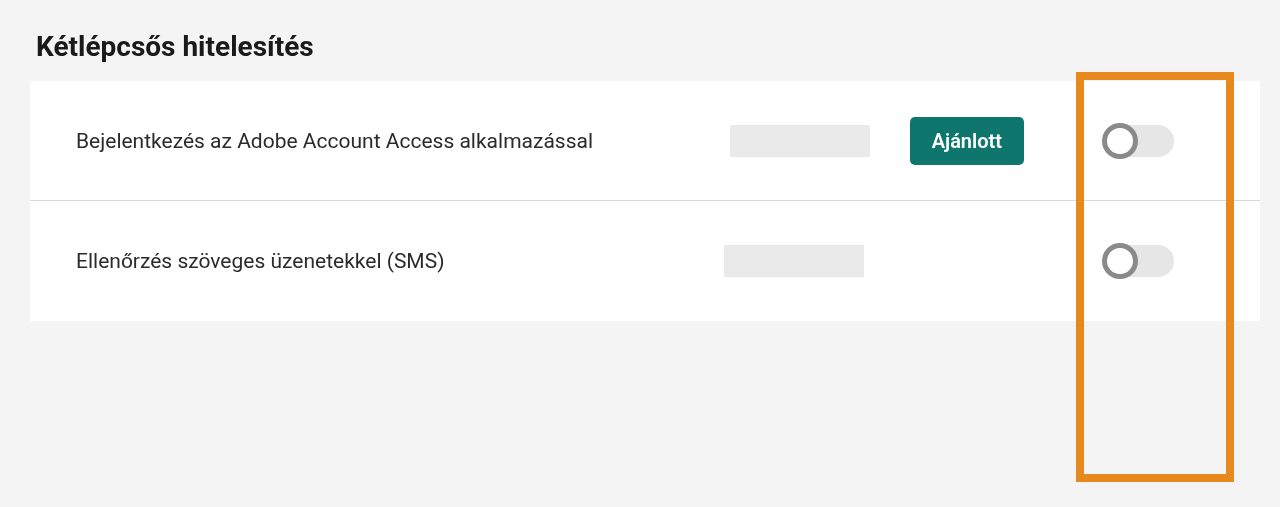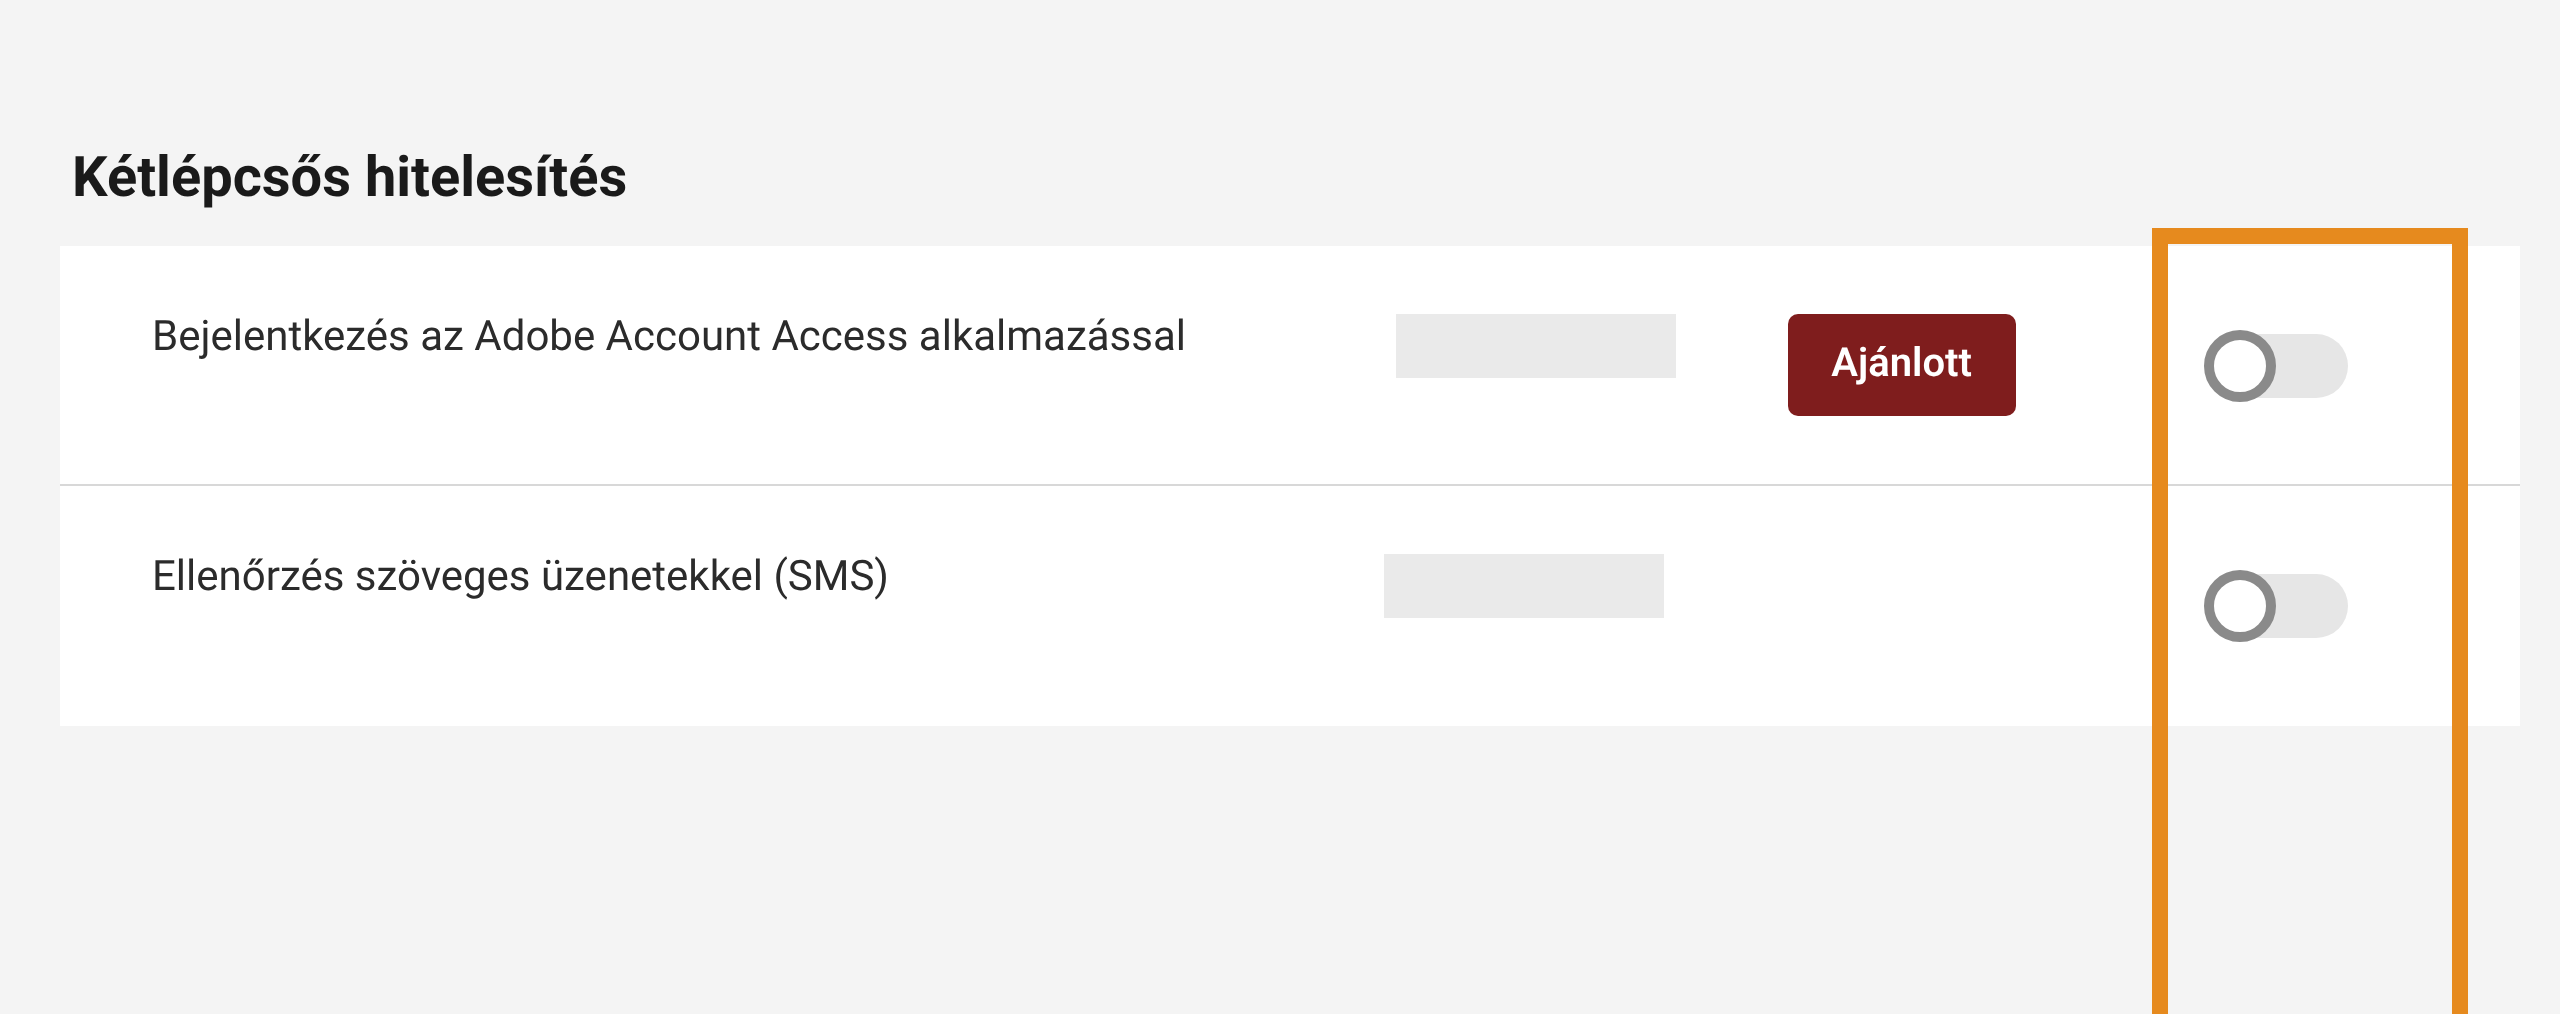--- a/index.html
+++ b/index.html
@@ -10,38 +10,37 @@
     body {
       font-family: -apple-system, BlinkMacSystemFont, "Segoe UI", Roboto, Arial, sans-serif;
       background: #f4f4f4;
       width: 1280px;
       height: 507px;
       overflow: hidden;
     }
     .container {
       padding: 30px 20px 20px 30px;
       position: relative;
-      margin-top: 42px;
     }
     .section-title {
       font-size: 28px;
       font-weight: 700;
       color: #1a1a1a;
       margin-bottom: 18px;
       padding-left: 6px;
     }
     .card {
       background: #fff;
     }
     .row {
       display: flex;
+      align-items: center;
       padding: 34px 46px 34px 46px;
       border-bottom: 1px solid #d8d8d8;
       min-height: 120px;
-      gap: 16px;
     }
     .row:last-child {
       border-bottom: none;
     }
     .row-label {
       flex: 0 0 auto;
       font-size: 21px;
       color: #2b2b2b;
       font-weight: 400;
       white-space: nowrap;
@@ -49,21 +48,21 @@
     .spacer {
       flex: 1;
     }
     .placeholder-box {
       width: 140px;
       height: 32px;
       background: #eaeaea;
       margin-right: 40px;
     }
     .badge {
-      background: #7f1d1d;
+      background: #0f766e;
       color: #fff;
       font-size: 20px;
       font-weight: 600;
       padding: 12px 22px;
       border-radius: 5px;
       margin-right: 80px;
     }
     .badge-space {
       width: 200px;
     }

